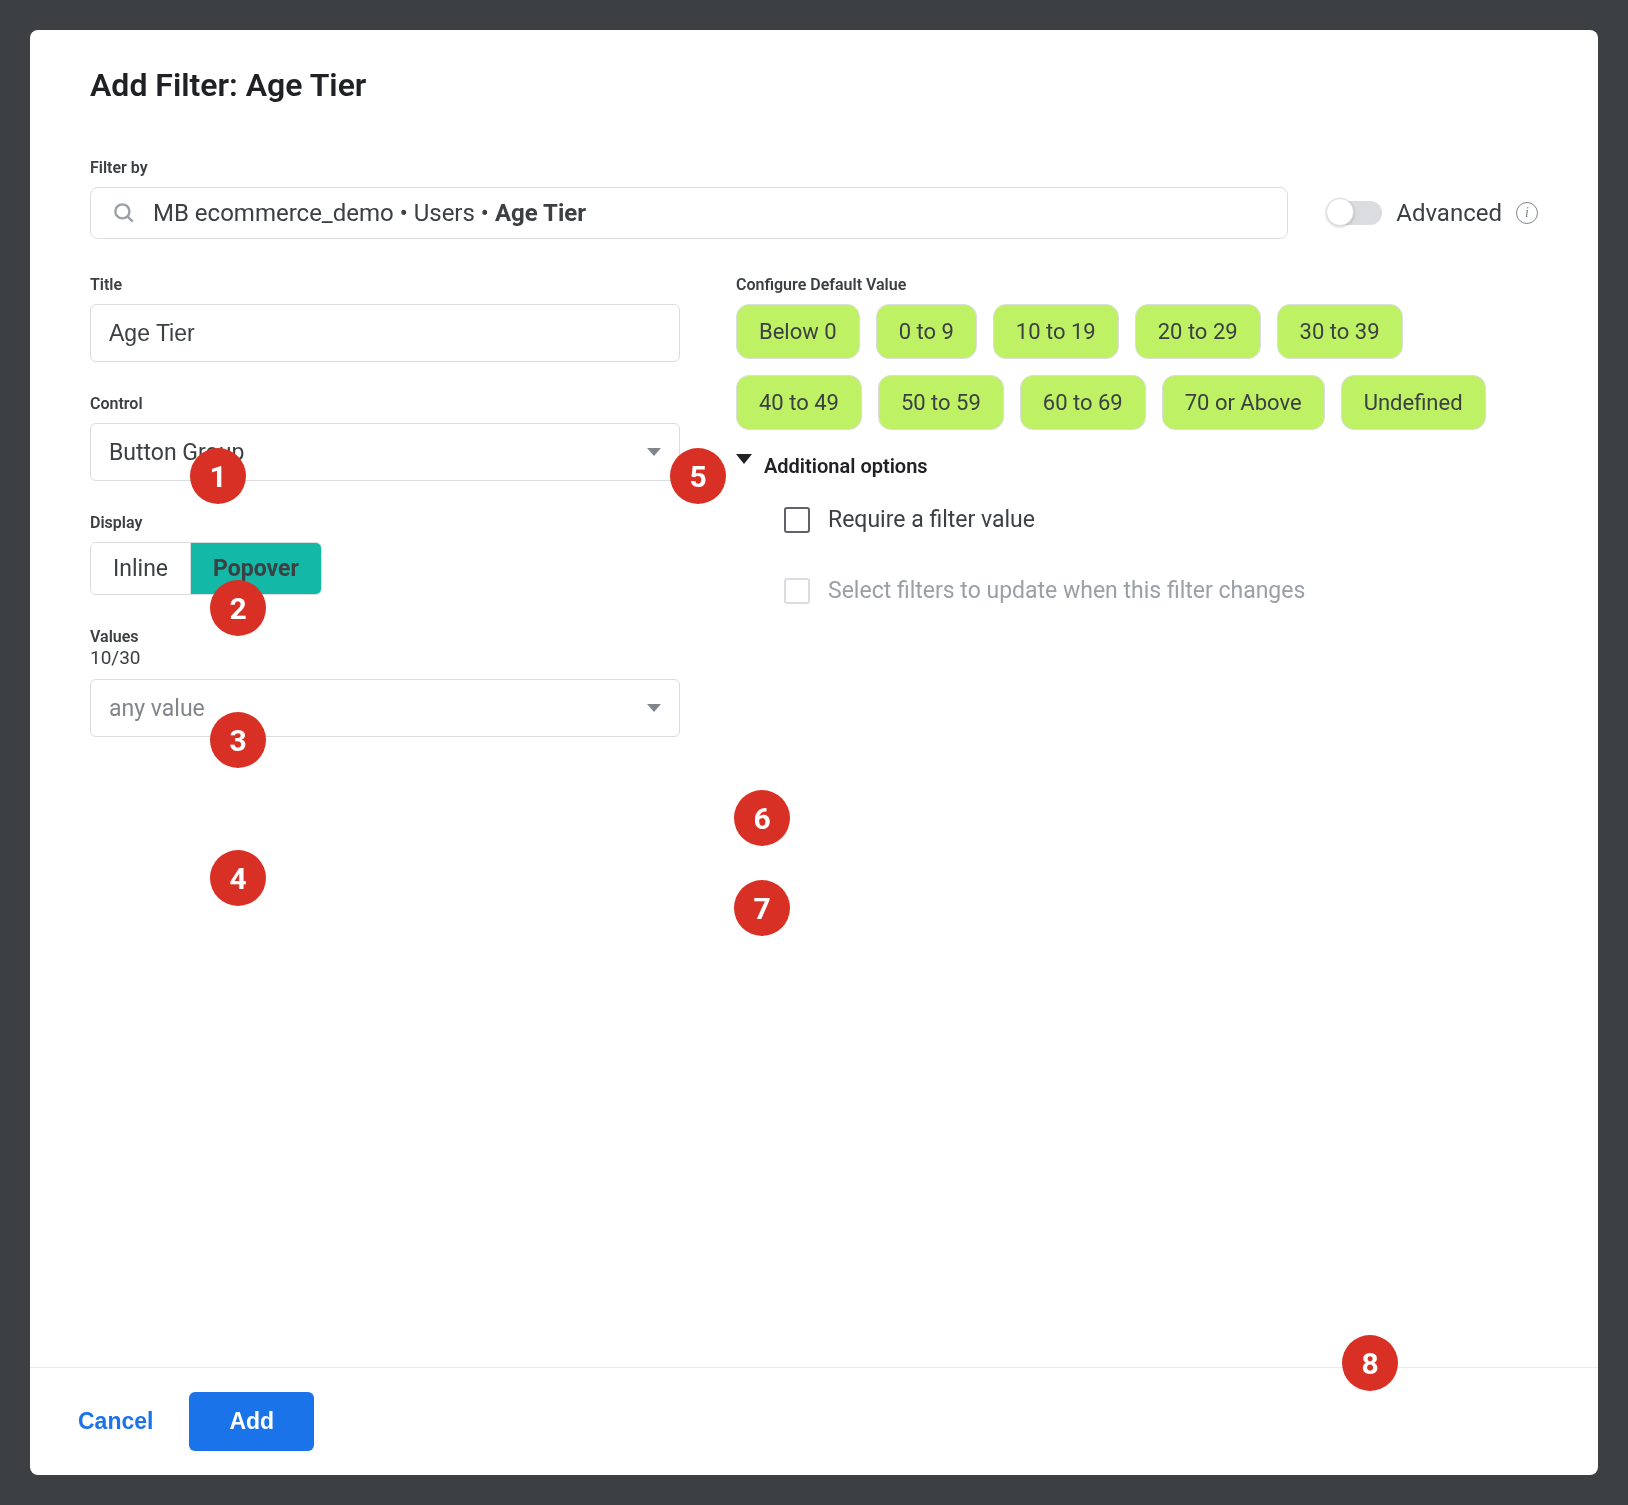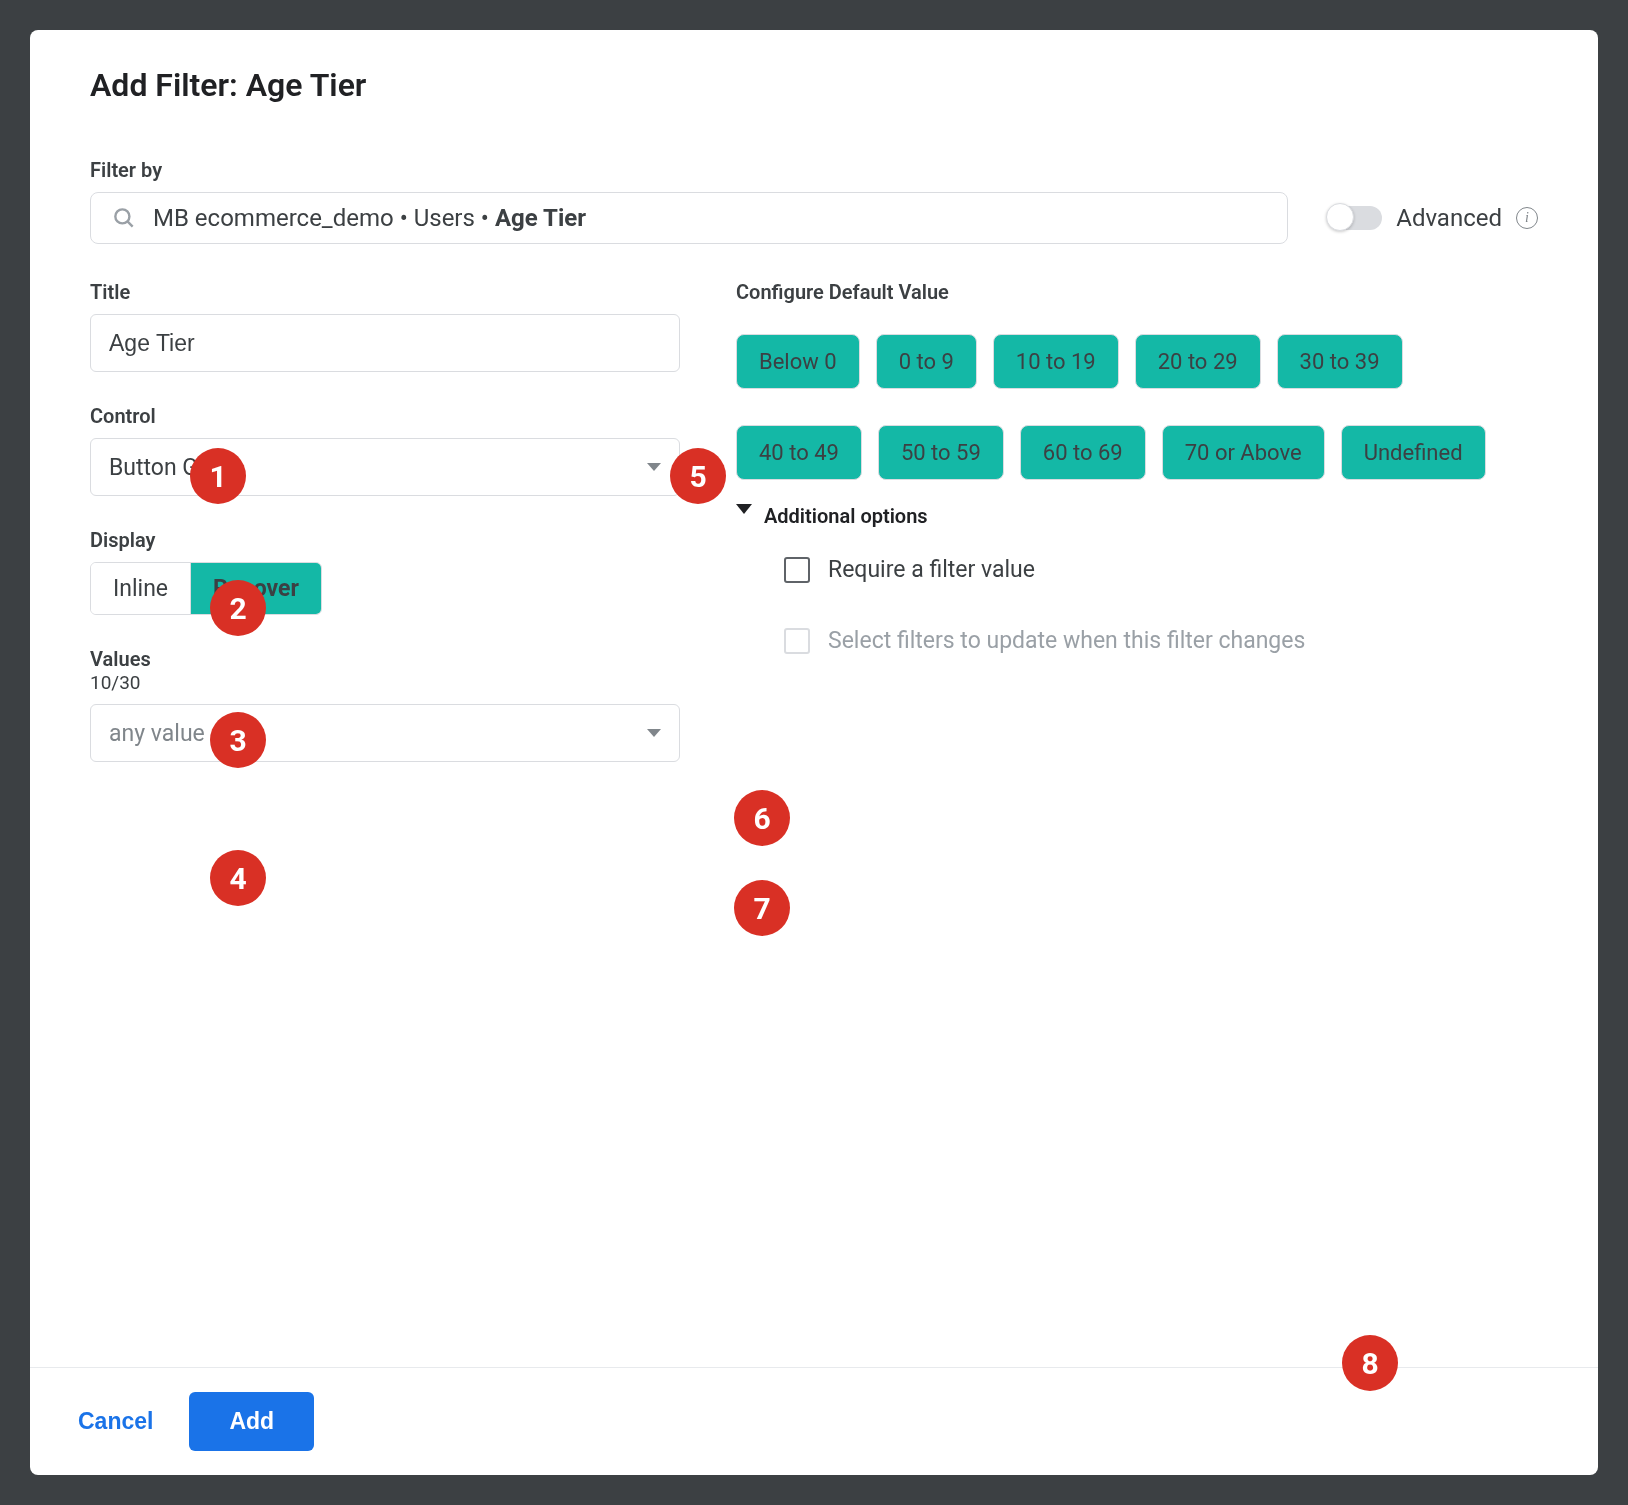--- a/index.html
+++ b/index.html
@@ -27,21 +27,21 @@
       font-weight: 600;
       color: #202124;
       padding: 36px 60px 0 60px;
     }
     .content {
       padding: 54px 60px 0 60px;
       flex: 1;
       overflow: auto;
     }
     .label {
-      font-size: 20px;
+      font-size: 16px;
       font-weight: 600;
       color: #3c4043;
       margin-bottom: 10px;
       display: block;
     }
     .filter-by-row {
       display: flex;
       align-items: center;
       gap: 40px;
     }
@@ -197,27 +197,26 @@
       color: #3c4043;
     }
     .chips {
       display: flex;
       flex-wrap: wrap;
       gap: 16px;
       margin-bottom: 24px;
     }
     .chip {
       border: 1px solid #dadce0;
-      border-radius: 8px;
+      border-radius: 13px;
       padding: 14px 22px;
       font-size: 22px;
       color: #3c4043;
-      background: #14b8a6;
-      cursor: pointer;
-      margin-top: 20px;
+      background: #bef264;
+      cursor: pointer;
     }
     .additional-header {
       display: flex;
       align-items: flex-start;
       gap: 12px;
       font-size: 20px;
       font-weight: 600;
       color: #202124;
       cursor: pointer;
       margin-bottom: 28px;

